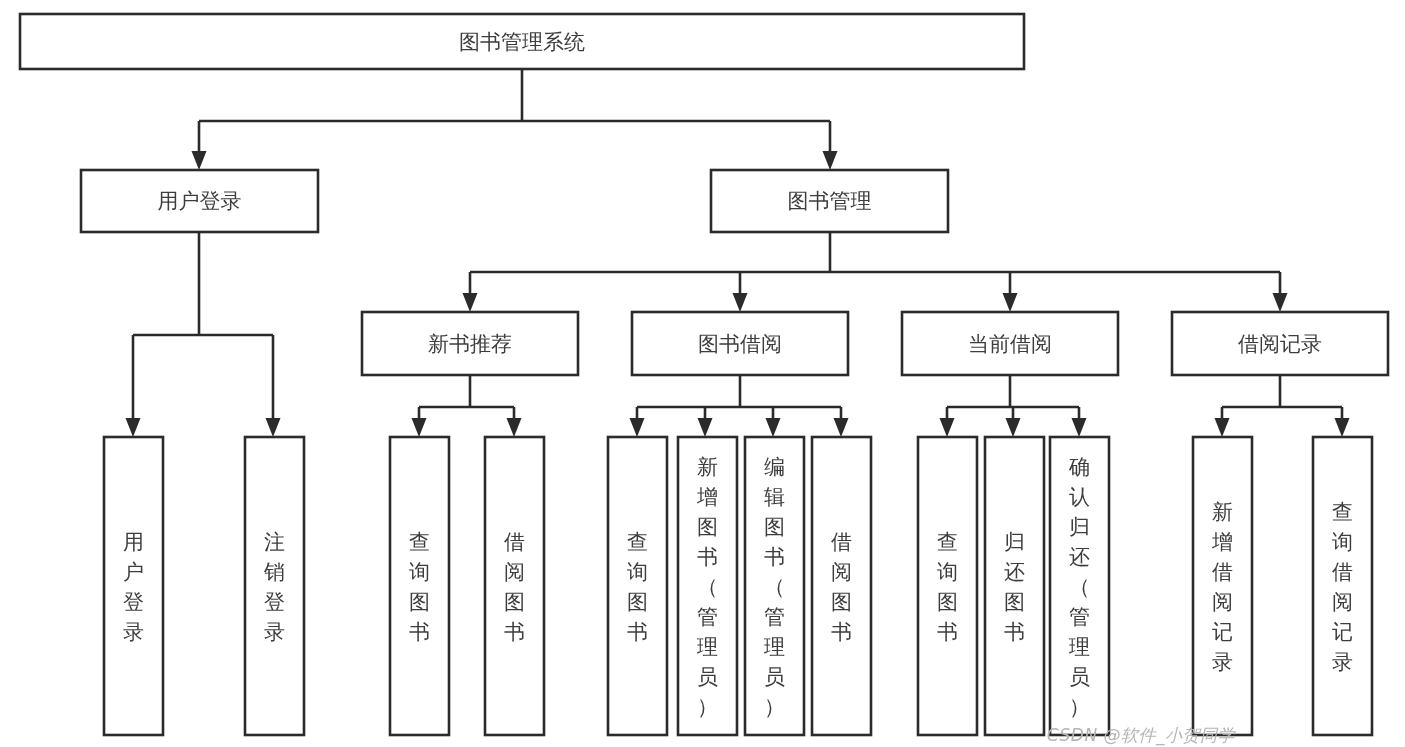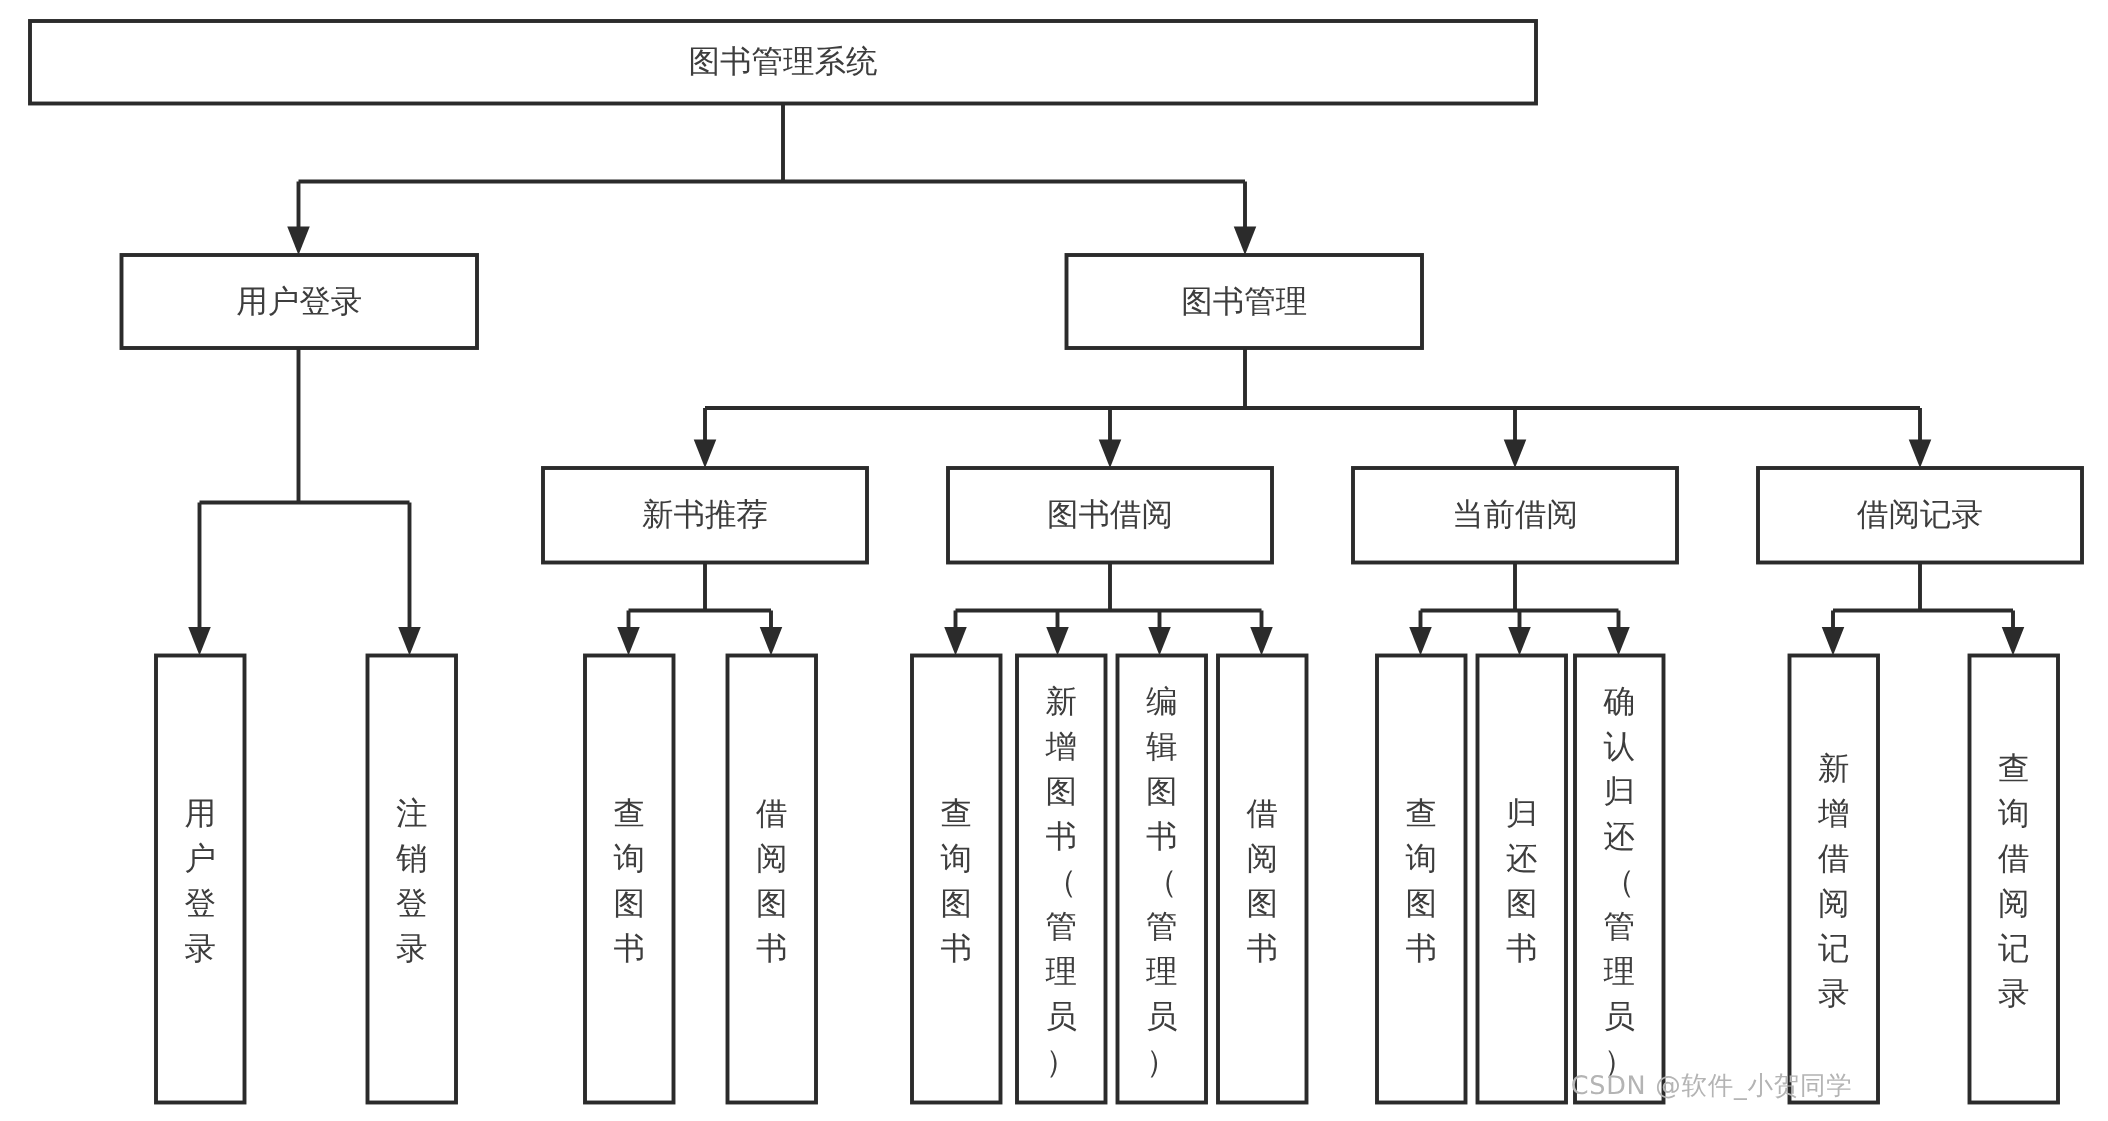--- a/index.html
+++ b/index.html
@@ -51,27 +51,28 @@
   }
   .node-label-v {
     font-family: "DejaVu Sans", "Liberation Sans", sans-serif;
     font-size: 21px;
     fill: #3d3d3d;
     text-anchor: middle;
   }
   .watermark {
     position: absolute;
     right: 8px;
-    bottom: 12px;
+    bottom: 0;
     font-family: "DejaVu Sans", "Liberation Sans", sans-serif;
     font-size: 17px;
     color: #b4b4b4;
     white-space: nowrap;
     letter-spacing: 0.5px;
     pointer-events: none;
+    font-style: italic;
   }
 </style>
 </head>
 <body>
 
 <div id="diagram-root">
   <svg id="flow-svg" viewBox="0 0 1405 747">
     <g id="edges-layer">
         <g>
           <path d="M 522 69 L 522 121" class="connector"></path>

